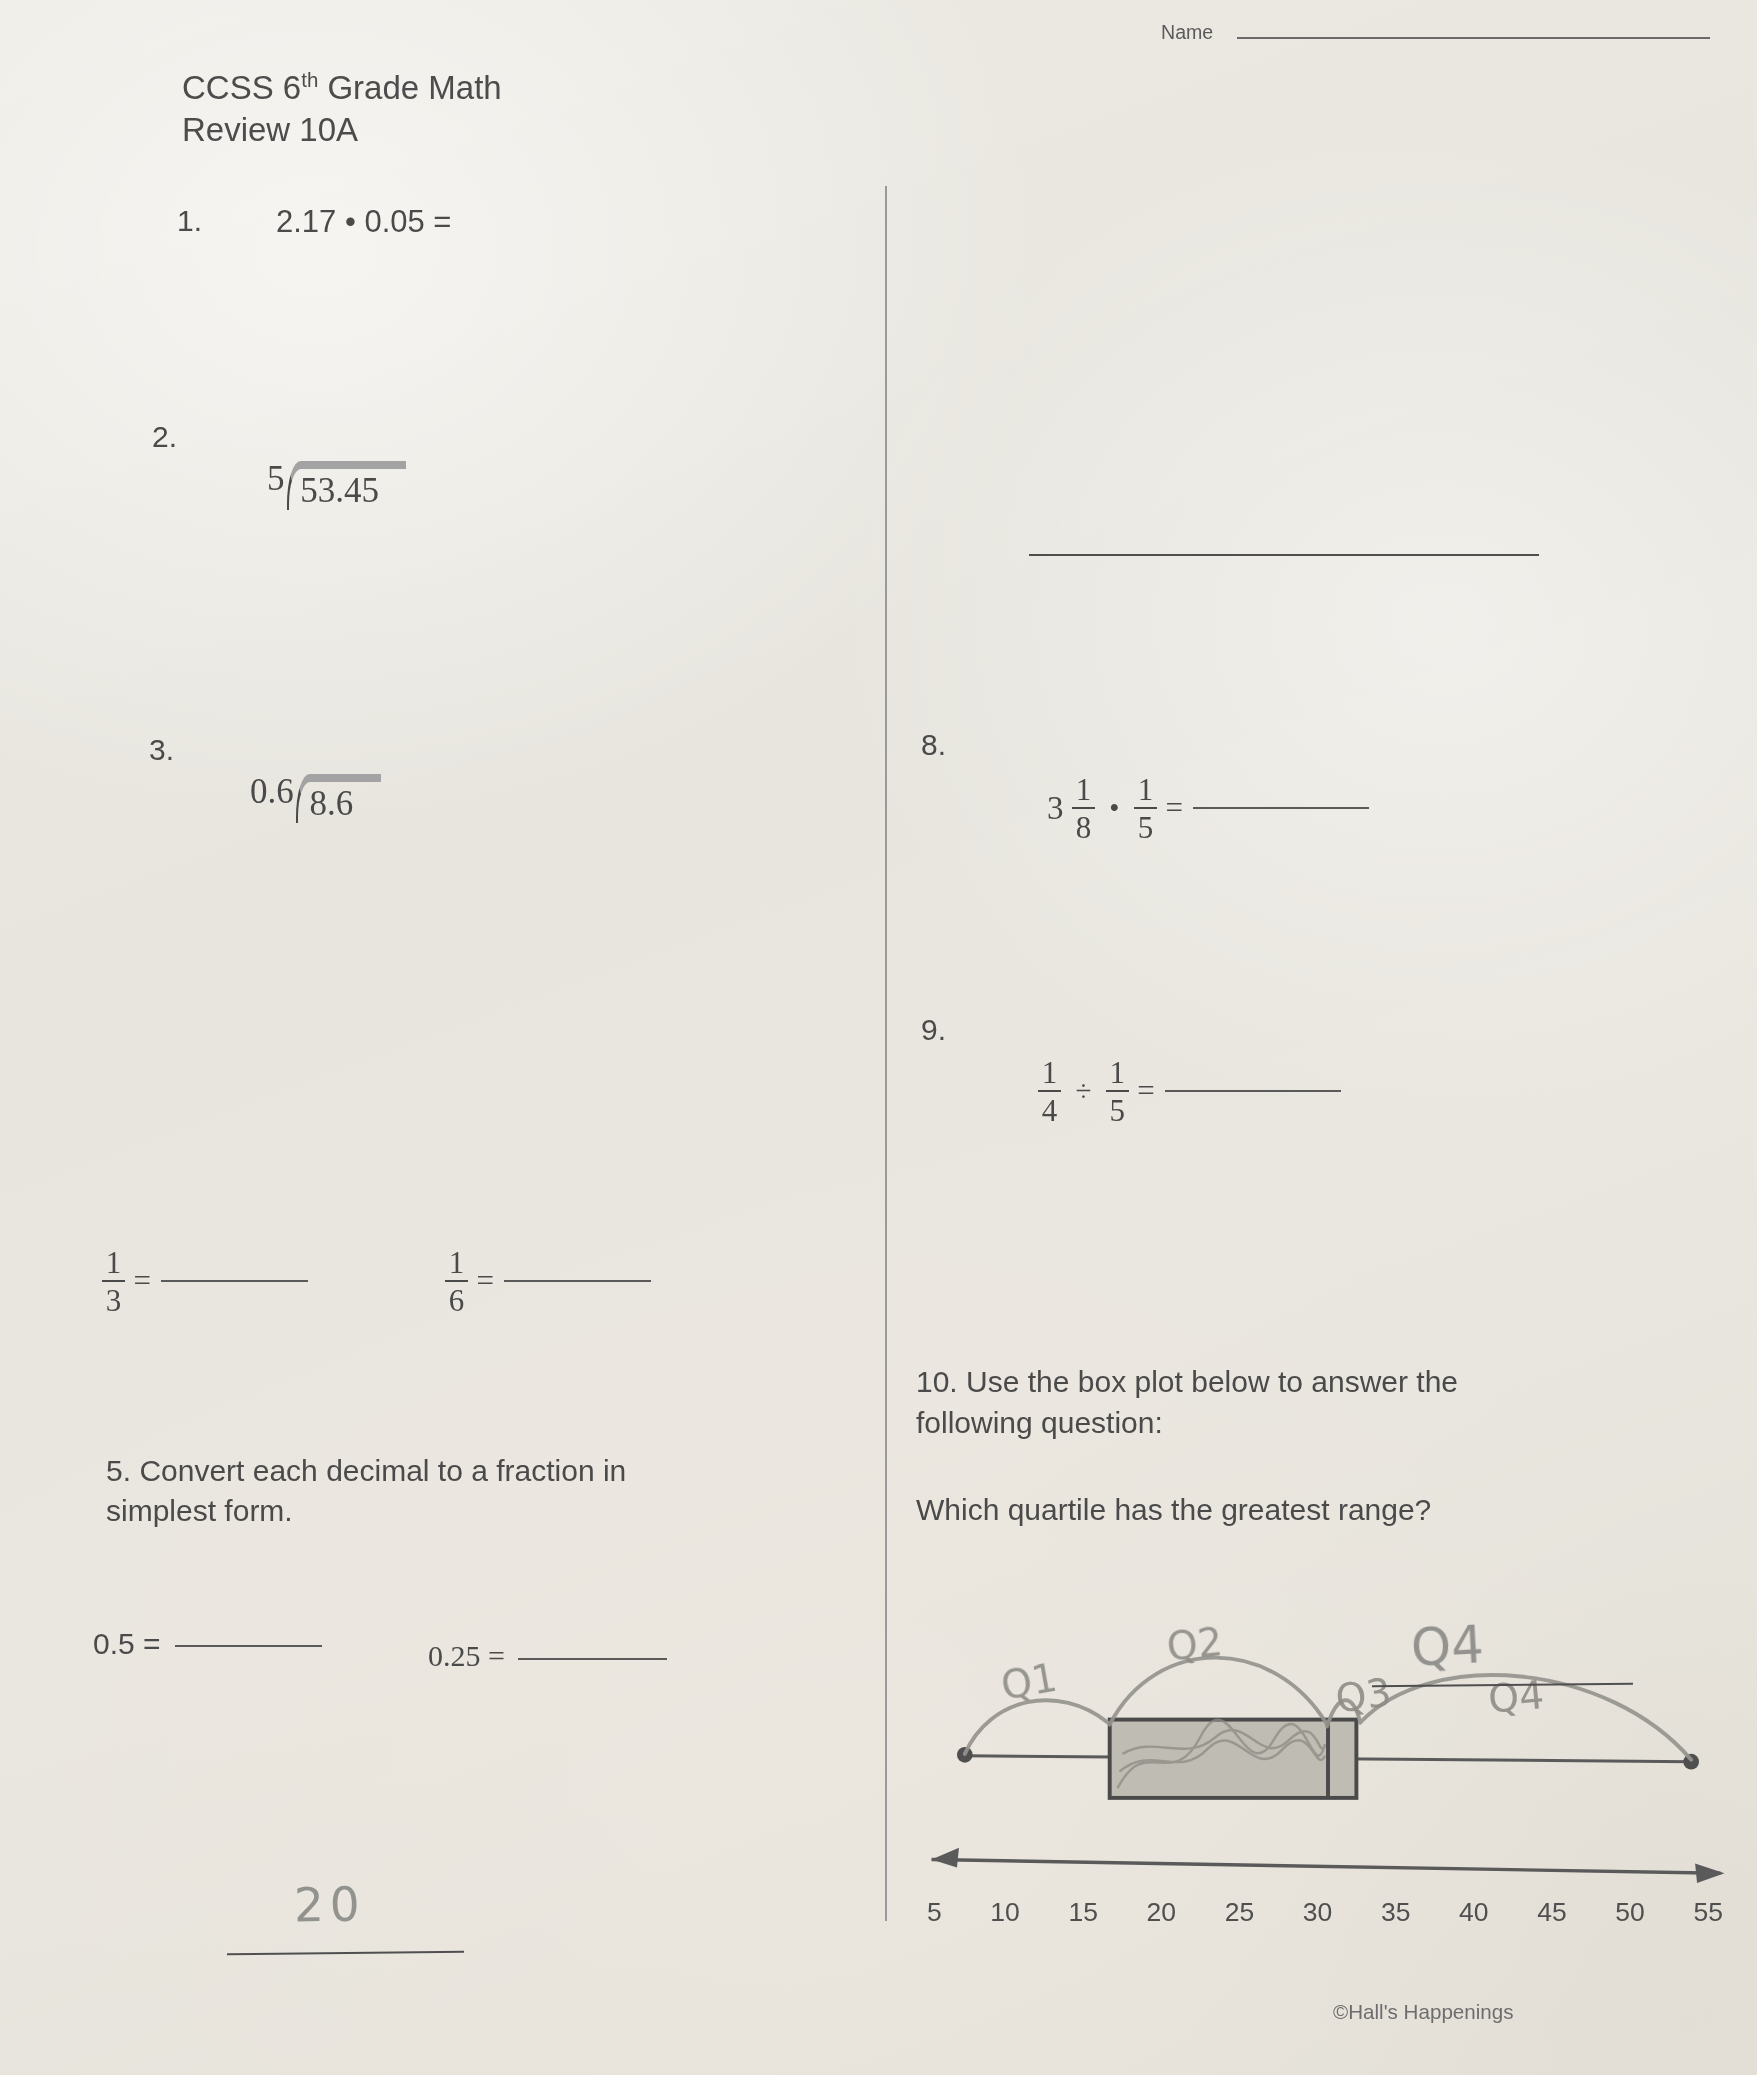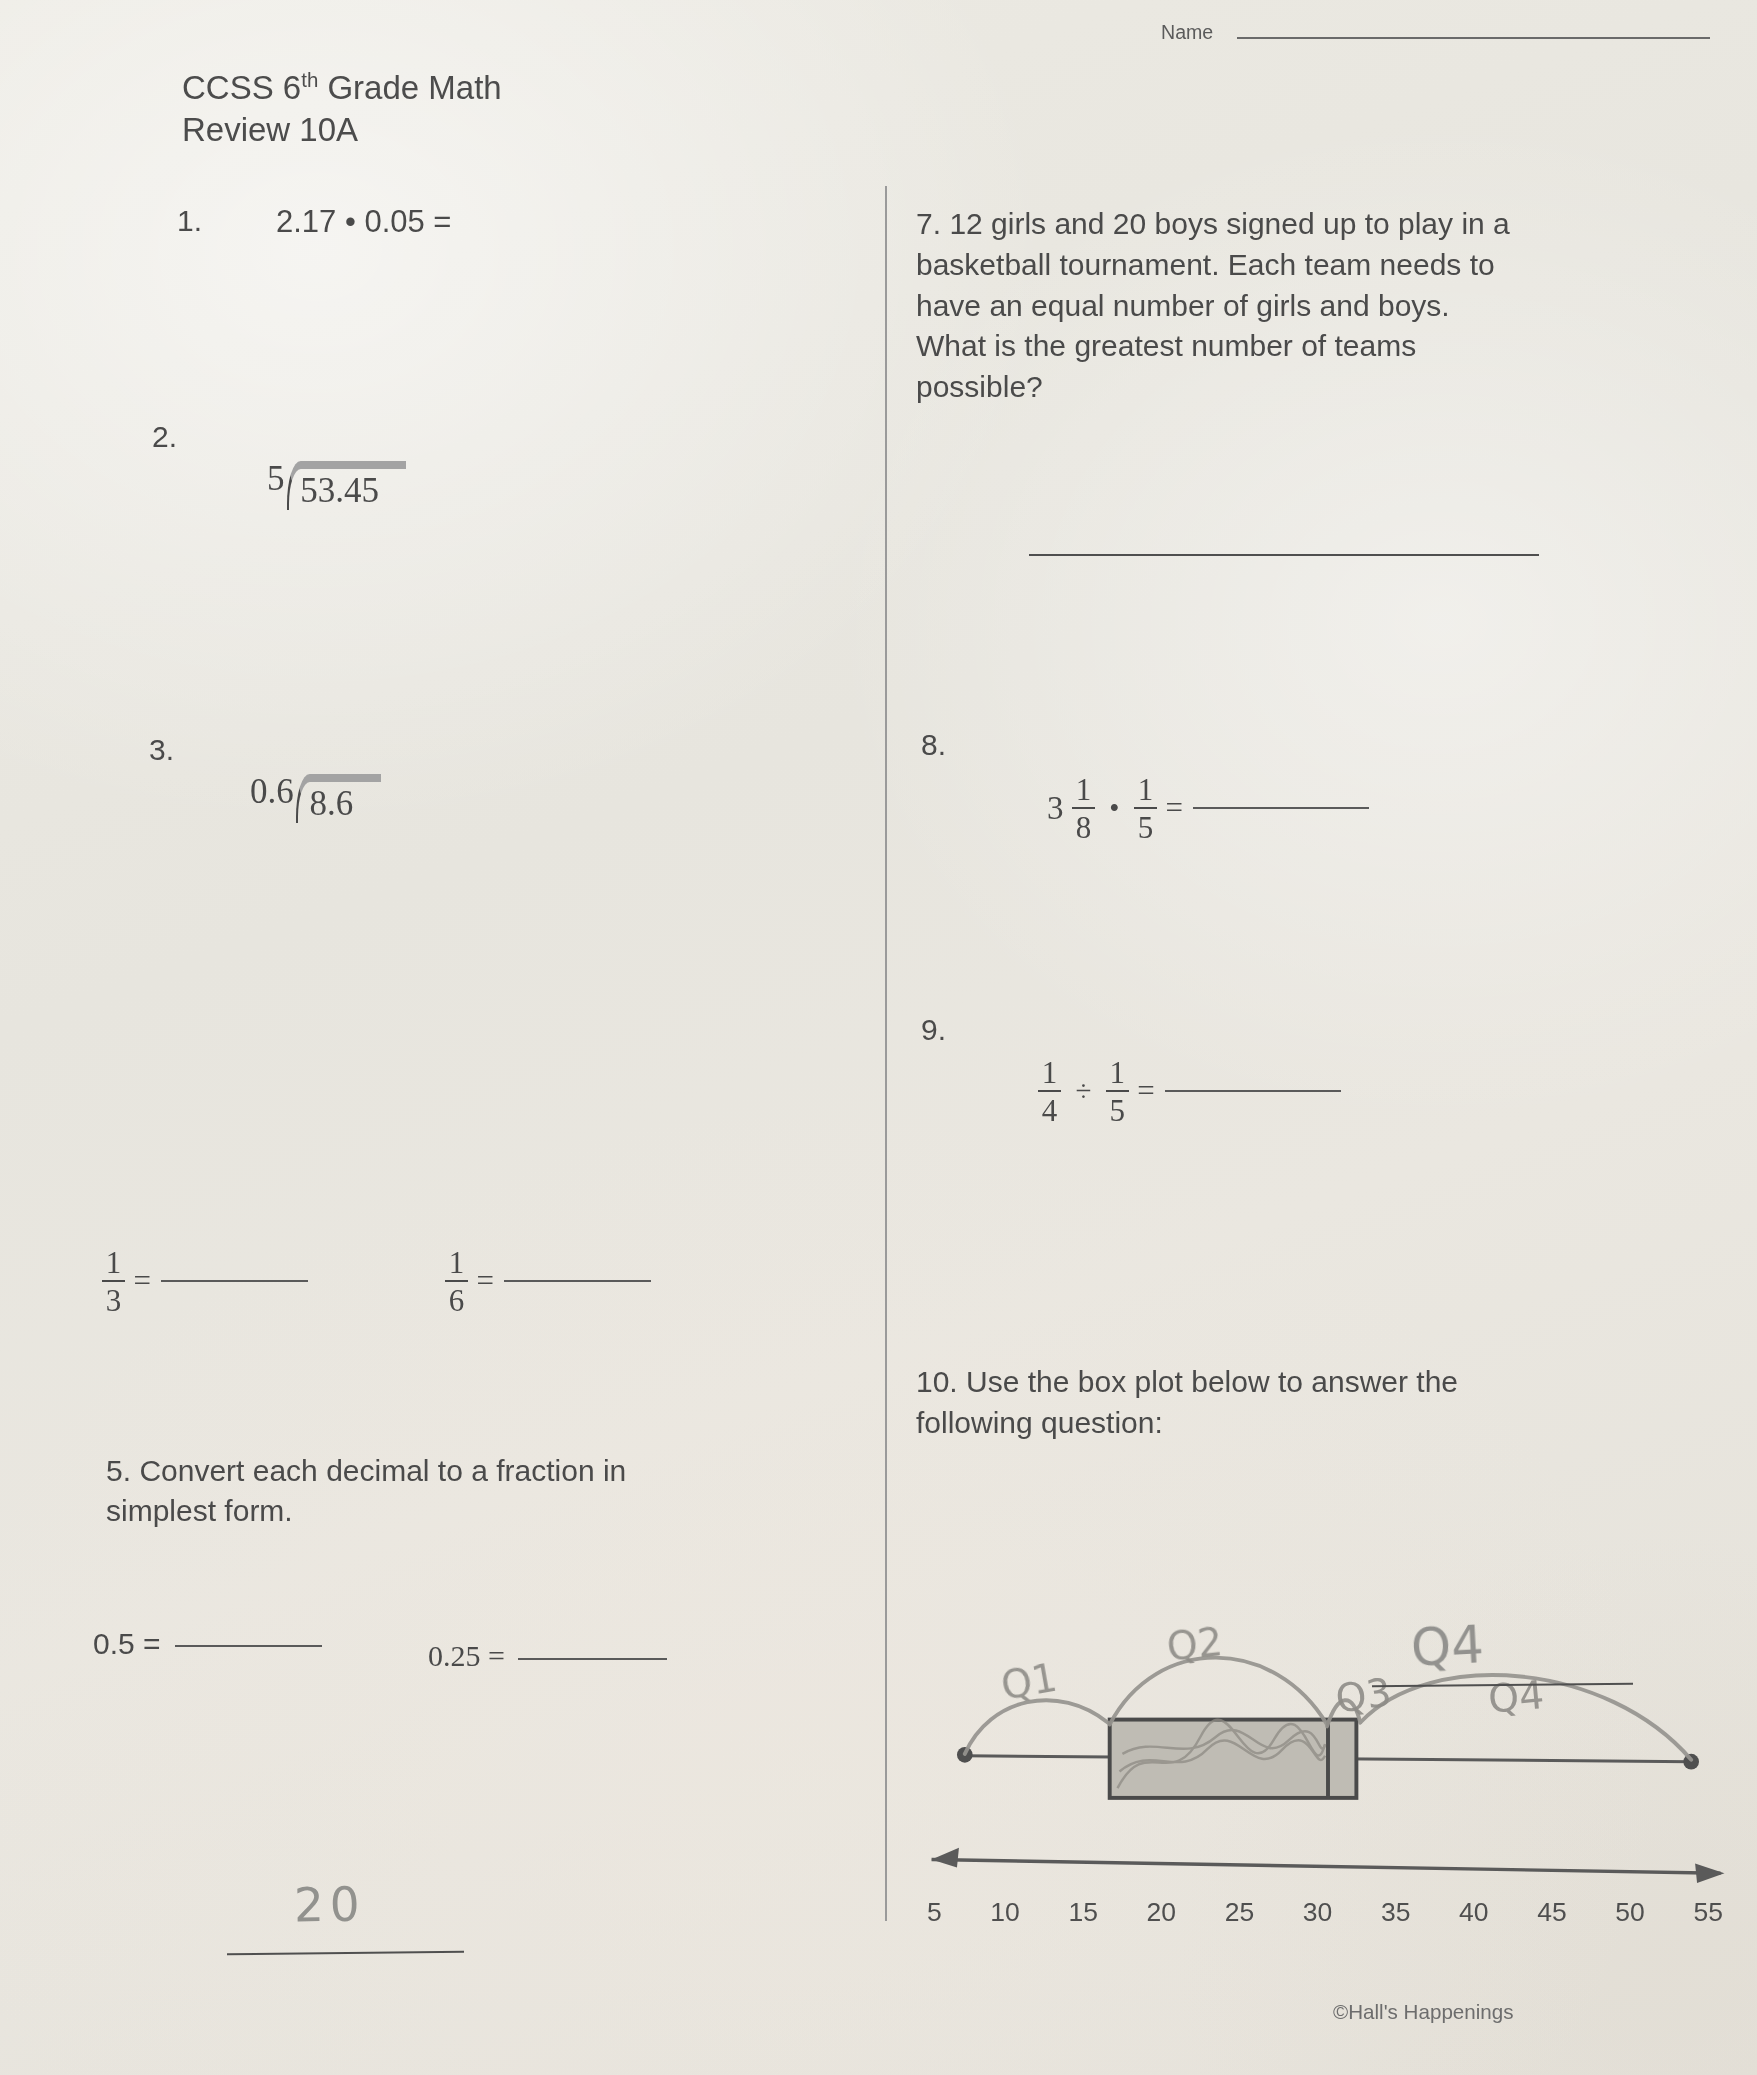--- a/index.html
+++ b/index.html
@@ -244,24 +244,20 @@
       <span class="ans-line" style="width:147px;"></span>
     </div>
     <div style="position:absolute; left:428px; top:1639px; font-family:Liberation Serif, serif; font-size:30px; color:#4a4a4a;">
       <span>0.25 =</span>
       <span class="ans-line" style="width:149px;"></span>
     </div>
 
     <div class="answer-rule" style="left:227px; top:1952px; width:237px; transform:rotate(-0.6deg);"></div>
     <div class="hand" style="left:294px; top:1877px; font-size:47px; letter-spacing:5.9px; transform:rotate(-1deg);">20</div>
 
-    <div class="prob" style="left:916px; top:204px; width:608px; line-height:1.36;">
-      <span class="prob-num">7.</span>
-      <span>12 girls and 20 boys signed up to play in a basketball tournament.  Each team needs to have an equal number of girls and boys.  What is the greatest number of teams possible?</span>
-    </div>
     <div class="answer-rule" style="left:1029px; top:554px; width:510px;"></div>
 
     <div class="prob" style="left:921px; top:725px;">8.</div>
     <div style="position:absolute; left:1047px; top:774px;">
       <span class="mixed-whole">3</span>
       <span class="frac">
         <span class="num">1</span>
         <span class="den">8</span>
       </span>
       <span class="op">•</span>
@@ -285,20 +281,21 @@
         <span class="den">5</span>
       </span>
       <span class="eq">=</span>
       <span class="ans-line" style="width:176px;"></span>
     </div>
 
     <div class="prob" style="left:916px; top:1362px; width:627px; line-height:1.36;">
       <span class="prob-num">10.</span>
       <span>Use the box plot below to answer the following question:</span>
     </div>
+    <div class="prob" style="left:916px; top:1490px; width:627px; line-height:1.36;">Which quartile has the greatest range?</div>
 
     <div class="boxplot-wrap">
       <svg width="814" height="372" viewBox="0 0 830 380">
 
         <line x1="44" y1="152" x2="786" y2="158" stroke="#5a5a5a" stroke-width="3"></line>
         <circle cx="44" cy="151" r="8" fill="#4f4f4f"></circle>
         <circle cx="786" cy="158" r="8" fill="#4f4f4f"></circle>
 
         <rect x="192" y="115" width="252" height="80" fill="#bfbcb4" stroke="#4a4a4a" stroke-width="4"></rect>
 

